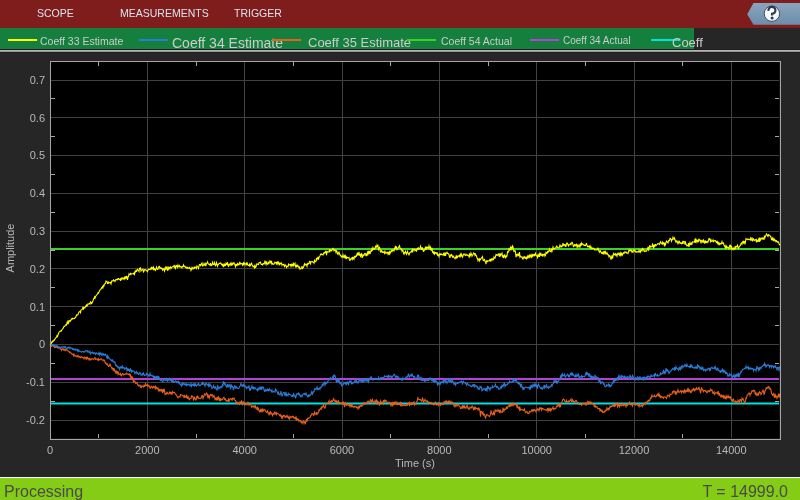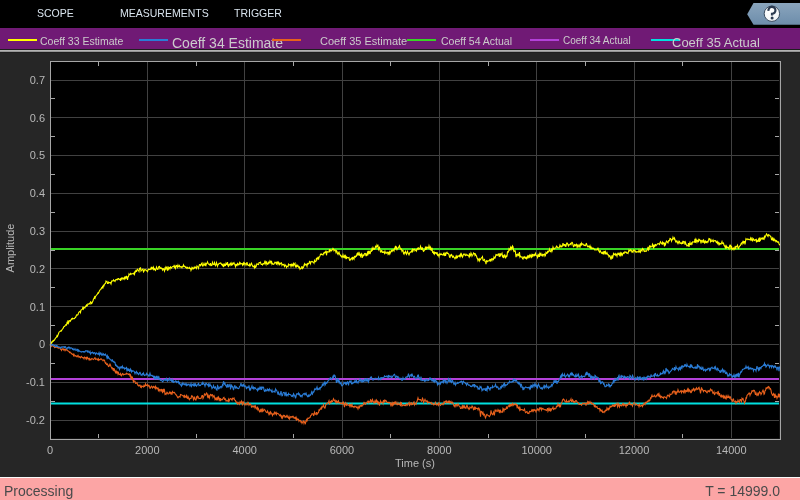--- a/index.html
+++ b/index.html
@@ -1,21 +1,21 @@
 <!DOCTYPE html>
 <html><head><meta charset="utf-8"><style>
 *{margin:0;padding:0;box-sizing:border-box}
 body{width:800px;height:500px;overflow:hidden;font-family:"Liberation Sans",sans-serif;background:#262626;position:relative}
-.toolbar{position:absolute;left:0;top:0;width:800px;height:28px;background:#000000}
+.toolbar{position:absolute;left:0;top:0;width:800px;height:28px;background:#7f1d1d}
 .tab{position:absolute;top:6.5px;font-size:10.5px;color:#d9e4ee}
-.legendbar{position:absolute;left:0;top:28px;width:800px;height:21px;background:#701a75}
+.legendbar{position:absolute;left:0;top:28px;width:694px;height:21px;background:#15803d}
 .sep1{position:absolute;left:0;top:49px;width:800px;height:1px;background:#1f1f1f}
 .sep2{position:absolute;left:0;top:50px;width:800px;height:2px;background:linear-gradient(#c0c0c0,#888888)}
 .sep3{position:absolute;left:0;top:52px;width:800px;height:1px;background:#1f1f1f}
-.status{position:absolute;left:0;top:477px;width:800px;height:23px;background:#fca5a5;border-top:1px solid #fafafa;font-size:14px;color:#4a4a4a}
+.status{position:absolute;left:0;top:477px;width:800px;height:23px;background:#84cc16;border-top:1px solid #fafafa;font-size:16px;color:#4a4a4a}
 </style></head>
 <body>
 <div class="toolbar">
 <div class="tab" style="left:37px">SCOPE</div>
 <div class="tab" style="left:120px">MEASUREMENTS</div>
 <div class="tab" style="left:234px">TRIGGER</div>
 <svg width="60" height="28" style="position:absolute;right:0;top:0">
 <defs>
         <linearGradient id="hg" x1="0" y1="0" x2="0" y2="1">
           <stop offset="0" stop-color="#8aa5bd"></stop>
@@ -32,21 +32,21 @@
 <path d="M 28.5 10.9 A 3.5 3.5 0 1 1 32.0 13.8 L 32.0 15.4" fill="none" stroke="#2a3a50" stroke-width="2.2"></path>
 <circle cx="32.1" cy="18.0" r="1.5" fill="#2a3a50"></circle>
 </svg>
 </div>
 <div class="legendbar">
     <div style="position:absolute;left:8px;top:11px;width:29px;height:2px;background:#ffff00"></div>
     <div style="position:absolute;left:40px;top:7px;font-size:10.5px;color:#cbcbcb">Coeff 33 Estimate</div>
     <div style="position:absolute;left:138.5px;top:11px;width:29px;height:2px;background:#2a7cd6"></div>
     <div style="position:absolute;left:172px;top:7px;font-size:14px;color:#cbcbcb">Coeff 34 Estimate</div>
     <div style="position:absolute;left:272px;top:11px;width:29px;height:2px;background:#e8611c"></div>
-    <div style="position:absolute;left:320px;top:7px;font-size:11px;color:#cbcbcb">Coeff 35 Estimate</div>
+    <div style="position:absolute;left:308px;top:7px;font-size:13px;color:#cbcbcb">Coeff 35 Estimate</div>
     <div style="position:absolute;left:407px;top:11px;width:29px;height:2px;background:#38d325"></div>
     <div style="position:absolute;left:441px;top:7px;font-size:10.5px;color:#cbcbcb">Coeff 54 Actual</div>
     <div style="position:absolute;left:530px;top:11px;width:29px;height:2px;background:#b341d9"></div>
     <div style="position:absolute;left:563px;top:7px;font-size:10px;color:#cbcbcb">Coeff 34 Actual</div>
     <div style="position:absolute;left:651px;top:11px;width:29px;height:2px;background:#00e0e0"></div>
     <div style="position:absolute;left:672px;top:7px;font-size:13px;color:#cbcbcb">Coeff 35 Actual</div>
   </div>
 <div class="sep1"></div>
 <div class="sep2"></div>
 <div class="sep3"></div>
@@ -131,13 +131,13 @@
       <text x="439.3" y="454" text-anchor="middle">8000</text>
       <text x="536.7" y="454" text-anchor="middle">10000</text>
       <text x="634.0" y="454" text-anchor="middle">12000</text>
       <text x="731.3" y="454" text-anchor="middle">14000</text>
       <text x="415" y="467" text-anchor="middle">Time (s)</text>
       <text x="14" y="248" text-anchor="middle" transform="rotate(-90 14 248)">Amplitude</text>
     </g>
   </svg>
 <div class="status">
     <span style="position:absolute;left:4px;top:5px">Processing</span>
-    <span style="position:absolute;right:20px;top:5px">T = 14999.0</span>
+    <span style="position:absolute;right:12px;top:5px">T = 14999.0</span>
   </div>
 </body></html>

